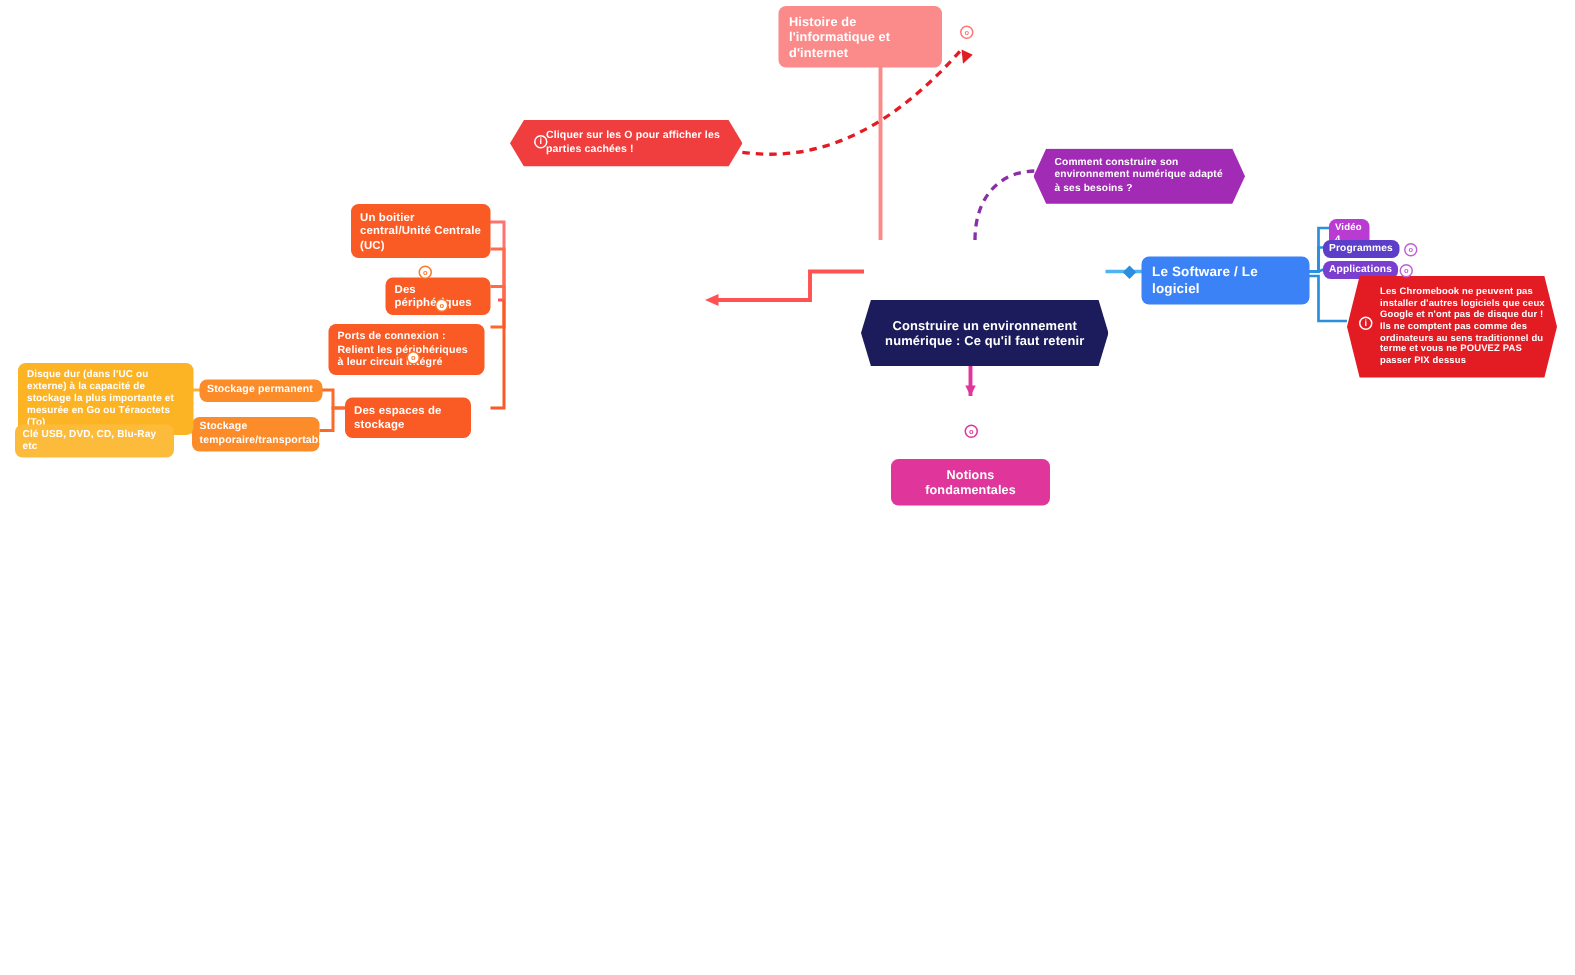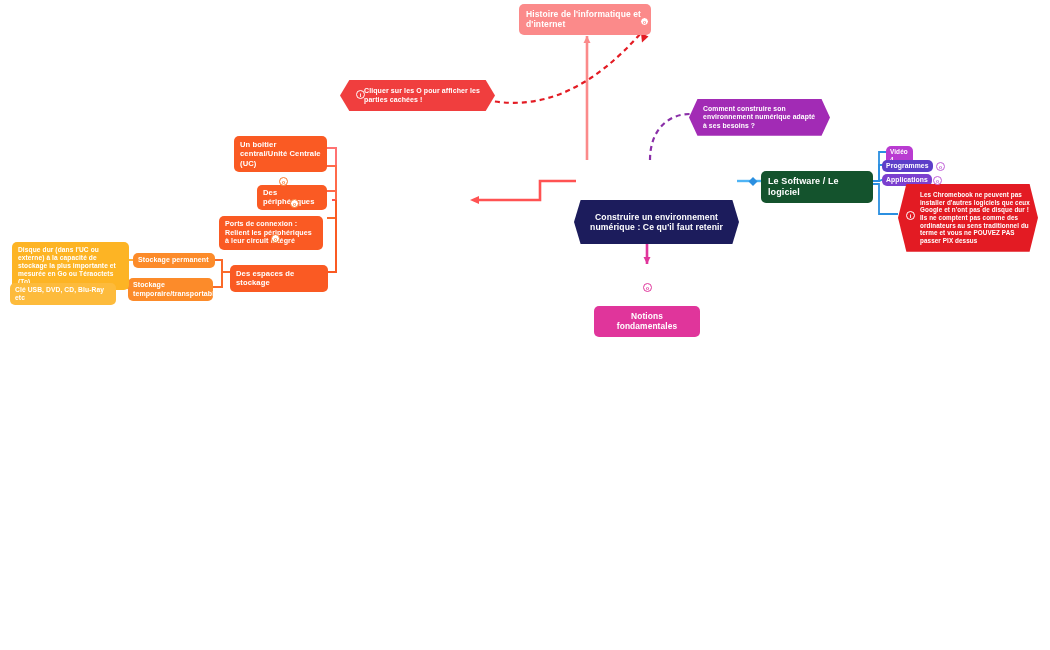--- a/index.html
+++ b/index.html
@@ -27,21 +27,21 @@
   
   .c-navy{background:#1c1c5c;}
   .c-pinklight{background:#fb8a8a;}
   .c-red{background:#f03e3e;}
   .c-redcoral{background:#ff5252;}
   .c-redstrong{background:#e31b23;}
   .c-purple{background:#a22bb5;}
   .c-purple2{background:#7b3fcf;}
   .c-purple3{background:#5c3ec9;}
   .c-violet{background:#b93bd1;}
-  .c-blue{background:#14532d;}
+  .c-blue{background:#3b82f6;}
   .c-magenta{background:#e0359b;}
   .c-orangered{background:#fa5a23;}
   .c-orange2{background:#fc8b2a;}
   .c-amber{background:#fdb424;}
   .c-amber2{background:#fdbb3c;}
 
   
   .hex{
     clip-path:polygon(6% 0,94% 0,100% 50%,94% 100%,6% 100%,0 50%);
   }
@@ -121,21 +121,21 @@
     <path d="M336 200 L336 272 L327 272" stroke="#fa5a23" stroke-width="2" fill="none"></path>
 
     <path d="M232 272 L222 272 L222 260 L214 260" stroke="#fa6a2a" stroke-width="2" fill="none"></path>
     <path d="M232 272 L222 272 L222 287 L213 287" stroke="#fa6a2a" stroke-width="2" fill="none"></path>
 
     <path d="M136 260 L128 260" stroke="#fdae3a" stroke-width="2" fill="none"></path>
 
     <path d="M130 288 L116 288" stroke="#fdae3a" stroke-width="2" fill="none"></path>
   </svg>
 
-  <div class="node rnd c-pinklight lft" style="left:519px;top:4px;width:132px;padding:5px 7px;font-size:8.5px;">
+  <div class="node rnd c-pinklight lft" style="left:519px;top:4px;width:109px;padding:5px 7px;font-size:8.5px;">
     <span>Histoire de l'informatique et d'internet</span>
   </div>
   <div class="dot r" style="left:640px;top:17px;">o</div>
 
   <div class="node hex c-red lft" style="left:340px;top:80px;width:155px;padding:7px 10px 7px 24px;font-size:7px;">
     <span>Cliquer sur les O pour afficher les parties cachées !</span>
   </div>
   <div class="warn" style="left:356px;top:90px;">i</div>
 
   <div class="node hex c-purple lft" style="left:689px;top:99px;width:141px;padding:6px 10px 6px 14px;font-size:6.8px;">
@@ -187,21 +187,21 @@
   <div class="node rnd c-orangered lft" style="left:257px;top:185px;width:70px;padding:3px 6px;font-size:7.6px;">
     <span>Des périphériques</span>
   </div>
   <div class="dot o" style="left:290px;top:199px;">o</div>
 
   <div class="node rnd c-orangered lft" style="left:219px;top:216px;width:104px;padding:4px 6px;font-size:7.1px;">
     <span>Ports de connexion : Relient les périphériques à leur circuit intégré</span>
   </div>
   <div class="dot o" style="left:271px;top:234px;">o</div>
 
-  <div class="node rnd c-orangered lft" style="left:230px;top:265px;width:98px;padding:4px 6px;font-size:7.6px;">
+  <div class="node rnd c-orangered lft" style="left:230px;top:265px;width:84px;padding:4px 6px;font-size:7.6px;">
     <span>Des espaces de stockage</span>
   </div>
 
   <div class="node rnd c-orange2 lft" style="left:133px;top:253px;width:82px;padding:3px 5px;font-size:7px;">
     <span>Stockage permanent</span>
   </div>
 
   <div class="node rnd c-orange2 lft" style="left:128px;top:278px;width:85px;padding:3px 5px;font-size:7px;">
     <span>Stockage temporaire/transportable</span>
   </div>

